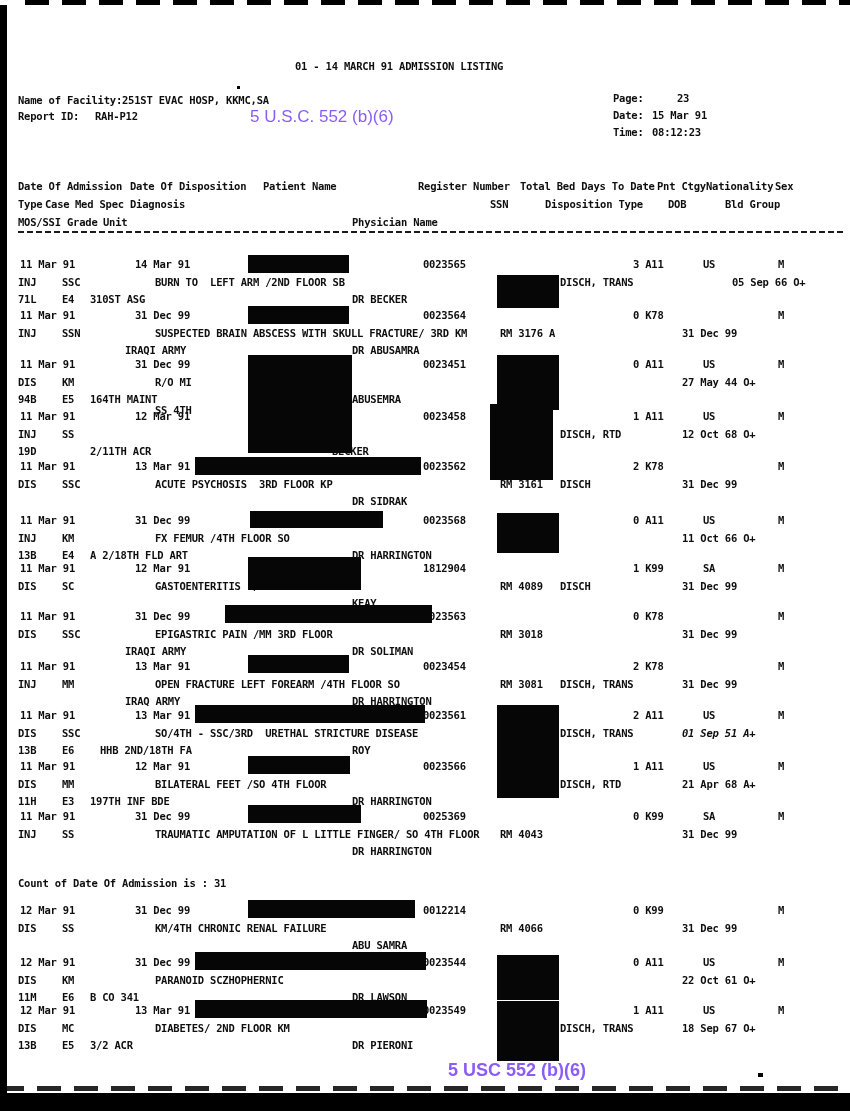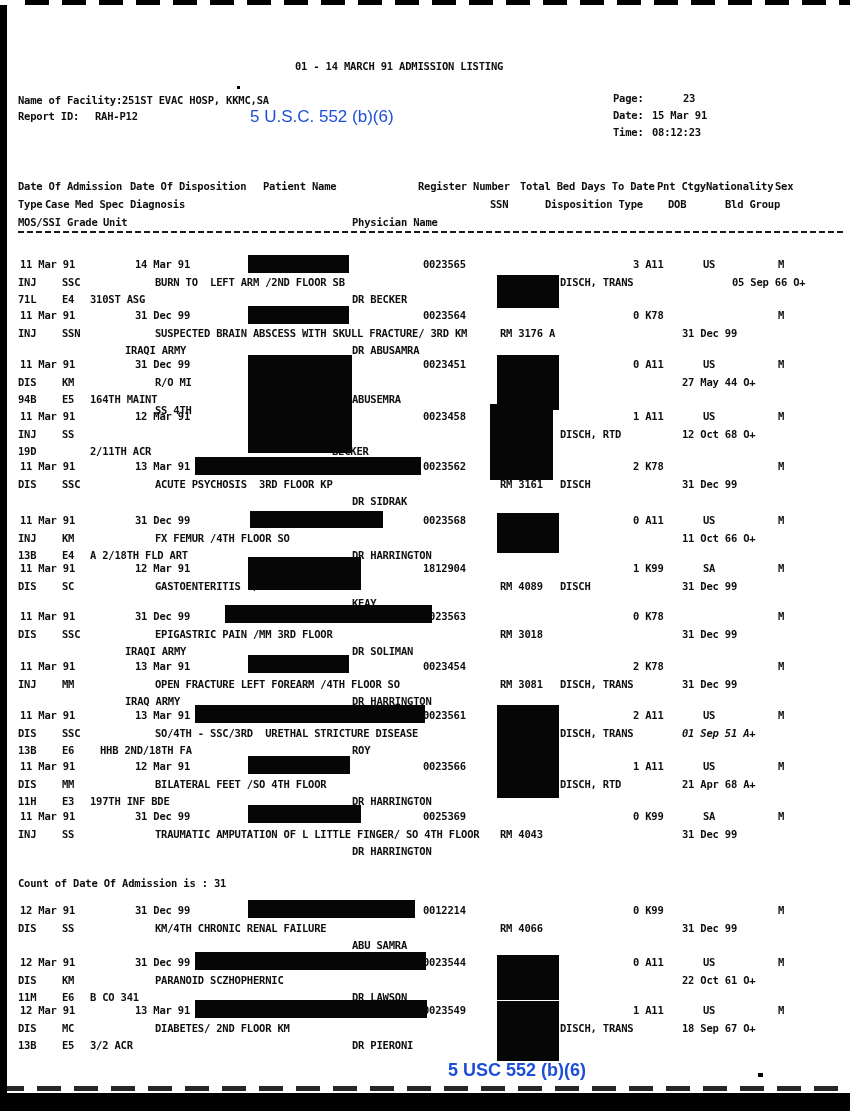--- a/index.html
+++ b/index.html
@@ -4,21 +4,21 @@
 <style>
   html,body{margin:0;padding:0;background:#9a9a9a;}
   .page{position:relative;width:850px;height:1111px;background:#ffffff;overflow:hidden;
         font-family:"DejaVu Sans Mono",monospace;}
   .t{position:absolute;white-space:pre;font-size:10.5px;font-weight:700;color:#0e0e0e;
      line-height:12px;letter-spacing:-0.2px;}
   .redact{position:absolute;background:#060606;}
   .artifact{position:absolute;background:#000;}
   .dashes{position:absolute;background-image:repeating-linear-gradient(90deg,#000 0 24px,transparent 24px 37px);}
   .sep{position:absolute;height:2px;background-image:repeating-linear-gradient(90deg,#1a1a1a 0 6px,transparent 6px 9px);}
-  .stamp{position:absolute;font-family:"Liberation Sans",sans-serif;color:#1d4ed8;white-space:pre;}
+  .stamp{position:absolute;font-family:"Liberation Sans",sans-serif;color:#8b5cf6;white-space:pre;}
 </style>
 </head>
 <body>
 
 <div class="page">
 
   <div class="dashes" style="left:25px;top:0;width:825px;height:5px;"></div>
   <div class="artifact" style="left:0;top:5px;width:7px;height:1090px;"></div>
   <div class="dashes" style="left:0;top:1086px;width:850px;height:5px;opacity:.85;"></div>
   <div class="artifact" style="left:0;top:1093px;width:850px;height:18px;"></div>
@@ -28,21 +28,21 @@
   <span class="t" style="left:295px;top:60px;">01 - 14 MARCH 91 ADMISSION LISTING</span>
 
   <span class="t" style="left:18px;top:94px;">Name of Facility:</span>
   <span class="t" style="left:122px;top:94px;">251ST EVAC HOSP, KKMC,SA</span>
   <span class="t" style="left:18px;top:110px;">Report ID:</span>
   <span class="t" style="left:95px;top:110px;">RAH-P12</span>
 
   <span class="stamp" style="left:250px;top:107px;font-size:17px;">5 U.S.C. 552 (b)(6)</span>
 
   <span class="t" style="left:613px;top:92px;">Page:</span>
-  <span class="t" style="left:677px;top:92px;margin-left:6px;">23</span>
+  <span class="t" style="left:677px;top:92px;">23</span>
   <span class="t" style="left:613px;top:109px;">Date:</span>
   <span class="t" style="left:652px;top:109px;">15 Mar 91</span>
   <span class="t" style="left:613px;top:126px;">Time:</span>
   <span class="t" style="left:652px;top:126px;">08:12:23</span>
 
   <div id="colheads">
       <span class="t" style="left: 18px; top: 180px;">Date Of Admission</span>
       <span class="t" style="left: 130px; top: 180px;">Date Of Disposition</span>
       <span class="t" style="left: 263px; top: 180px;">Patient Name</span>
       <span class="t" style="left: 418px; top: 180px;">Register Number</span>

